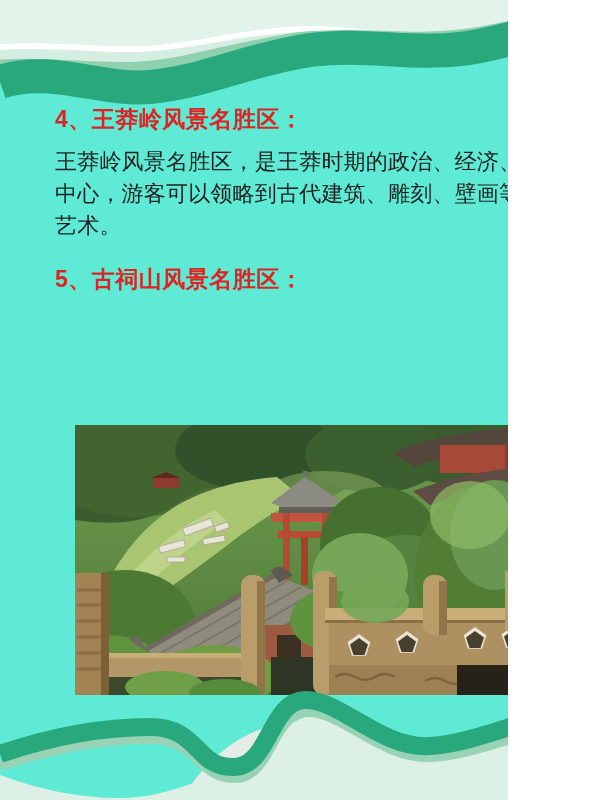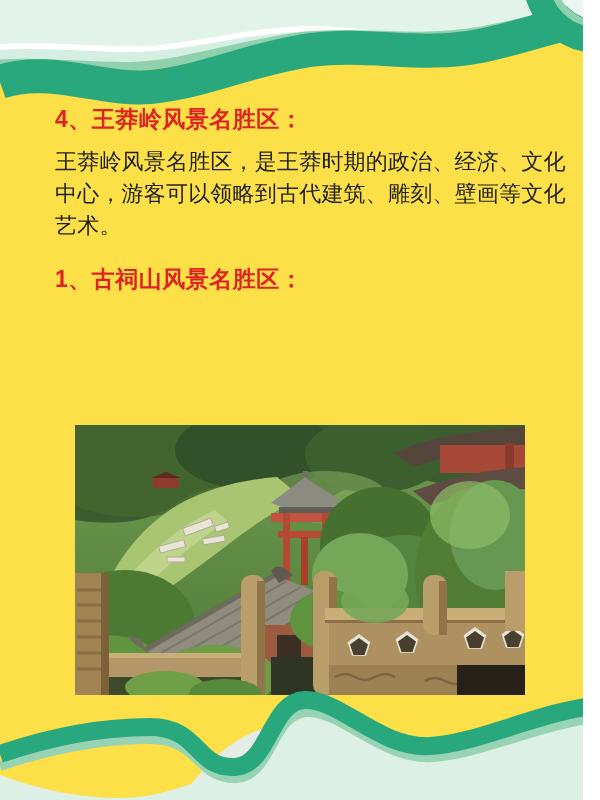--- a/index.html
+++ b/index.html
@@ -1,16 +1,16 @@
 <!DOCTYPE html>
 <html><head>
 <meta charset="utf-8">
 <style>
   html,body{margin:0;padding:0;background:#fff;}
-  .poster{position:relative;width:583px;height:800px;background:#fde047;overflow:hidden;
+  .poster{position:relative;width:508px;height:800px;background:#5eead4;overflow:hidden;
           font-family:"Liberation Sans",sans-serif;}
   .deco{position:absolute;left:0;display:block;}
   .deco-top{top:0;}
   .deco-bottom{top:682px;}
   .section{position:absolute;left:55px;width:512px;}
   .section h2{margin:0 0 11px 0;font-size:23px;font-weight:bold;color:#dd2423;letter-spacing:0.5px;}
   .section p{margin:0;font-size:22px;line-height:32px;color:#212121;letter-spacing:0.2px;white-space:pre-line;}
   #sec-4{top:104px;}
   #sec-5{top:264px;}
   .photo{position:absolute;left:75px;top:425px;width:450px;height:270px;overflow:hidden;}
@@ -41,21 +41,21 @@
   </svg>
 
   <div class="section" id="sec-4">
     <h2>4、王莽岭风景名胜区：</h2>
     <p>王莽岭风景名胜区，是王莽时期的政治、经济、文化
 中心，游客可以领略到古代建筑、雕刻、壁画等文化
 艺术。</p>
   </div>
 
   <div class="section" id="sec-5">
-    <h2>1、古祠山风景名胜区：</h2>
+    <h2>5、古祠山风景名胜区：</h2>
   </div>
 
   <div class="photo" role="img" aria-label="山间古建筑风景照：绿树环绕的山坡上有红色亭阁、灰瓦庙宇屋顶、红墙殿宇与前景石雕栏杆">
     <svg width="450" height="270" viewBox="0 0 450 270">
       <defs>
         <linearGradient id="hillGrad" x1="0" y1="0" x2="0" y2="1">
           <stop offset="0" stop-color="#6f9b4f"></stop>
           <stop offset="1" stop-color="#4e7a38"></stop>
         </linearGradient>
       </defs>

